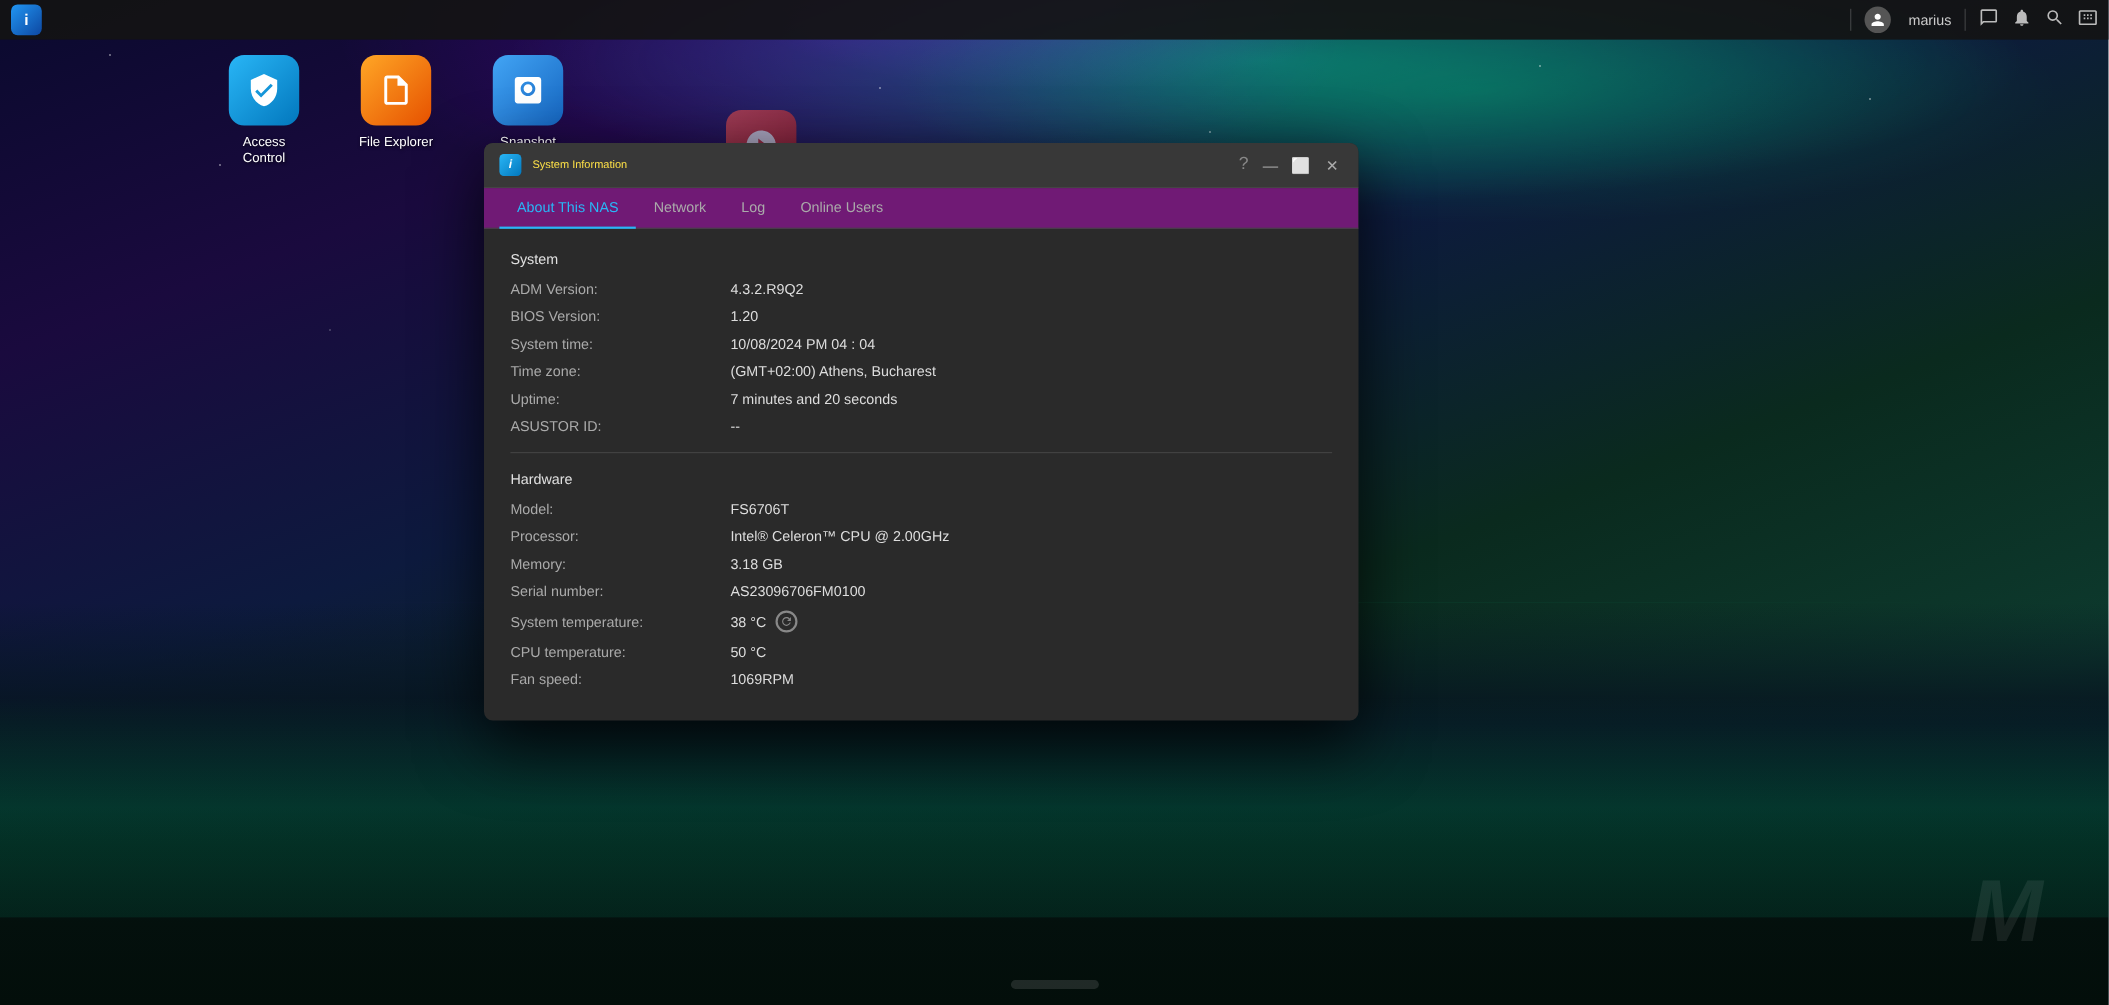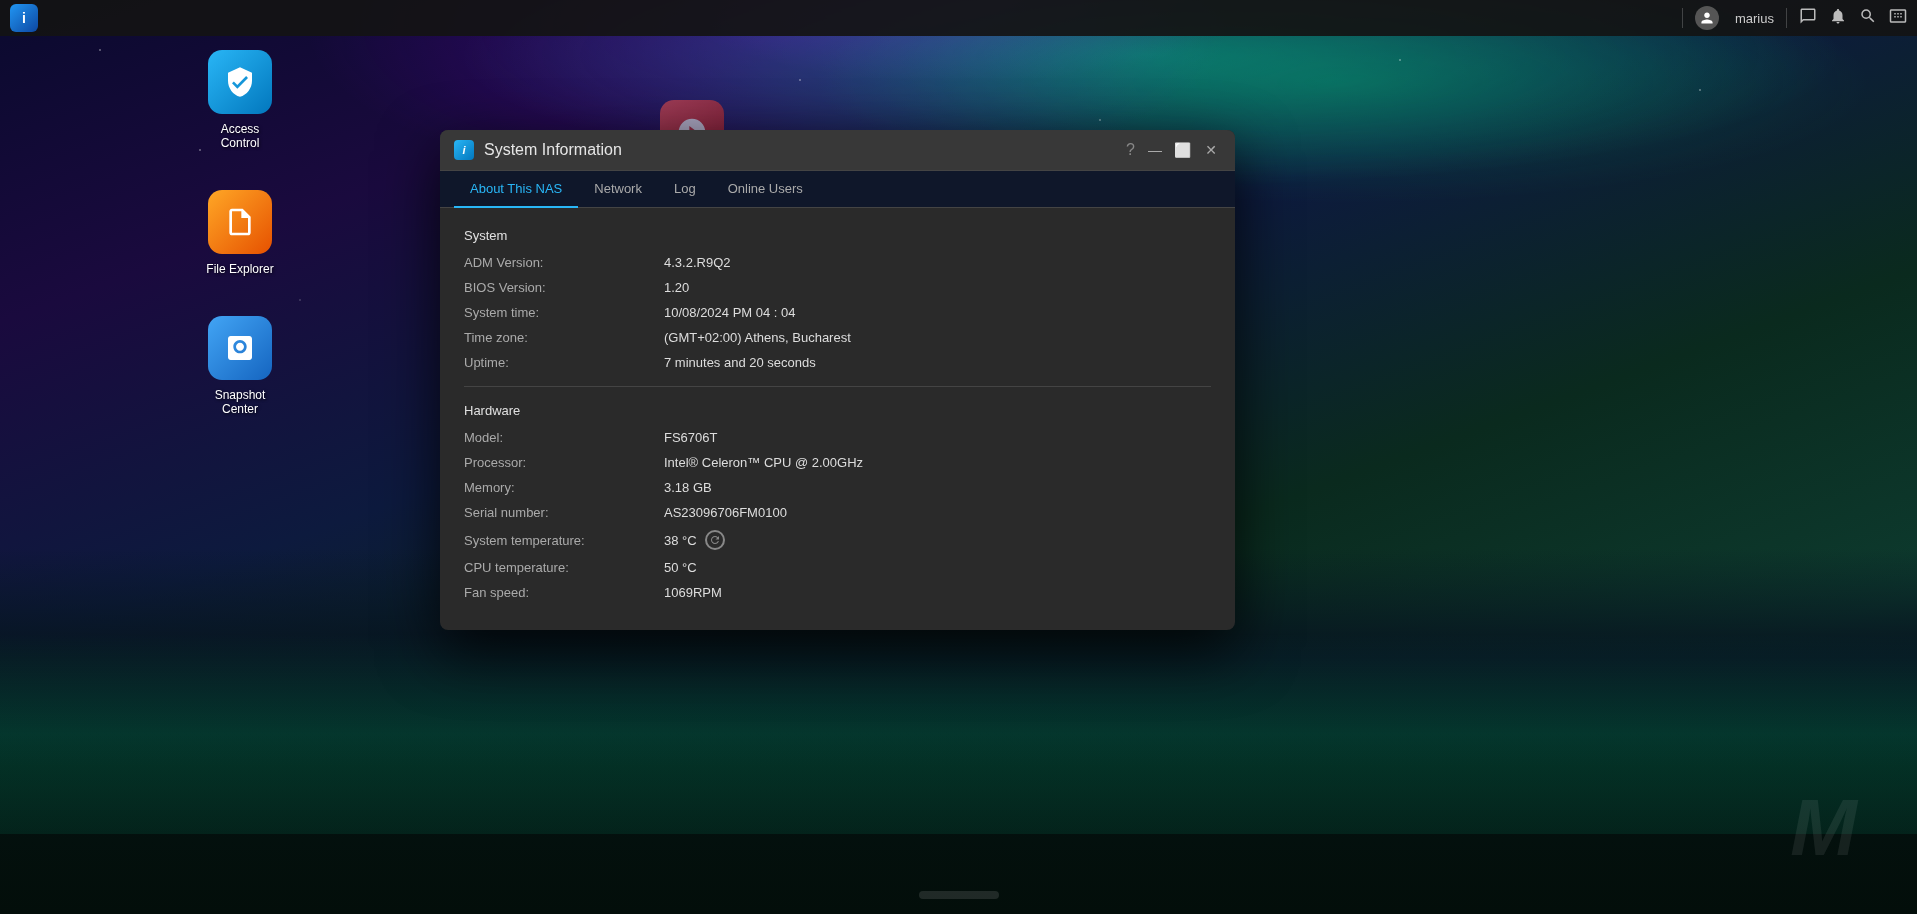--- a/index.html
+++ b/index.html
@@ -136,21 +136,21 @@
       color: white;
       font-size: 12px;
     }
 
     
     .desktop-icons {
       position: absolute;
       top: 50px;
       left: 200px;
       display: flex;
-      flex-direction: column;
+      flex-direction: row;
       gap: 40px;
     }
 
     .desktop-icon {
       display: flex;
       flex-direction: column;
       align-items: center;
       gap: 8px;
       cursor: pointer;
       width: 80px;
@@ -279,22 +279,22 @@
       display: flex;
       align-items: center;
       justify-content: center;
       color: white;
       font-size: 11px;
       font-style: italic;
       font-weight: bold;
     }
 
     .titlebar-title {
-      color: #e5e5e5;
-      font-size: 16px;
+      color: #fde047;
+      font-size: 10px;
       flex: 1;
     }
 
     .titlebar-controls {
       display: flex;
       align-items: center;
       gap: 8px;
     }
 
     .titlebar-btn {
@@ -304,21 +304,21 @@
       align-items: center;
       justify-content: center;
       color: #aaa;
       cursor: pointer;
       font-size: 14px;
       border-radius: 3px;
     }
 
     
     .window-tabs {
-      background: #0f172a;
+      background: #701a75;
       display: flex;
       border-bottom: 1px solid #444;
       padding: 0 14px;
     }
 
     .tab {
       padding: 10px 16px;
       color: #aaa;
       font-size: 13px;
       cursor: pointer;
@@ -522,20 +522,24 @@
         <span class="info-value">10/08/2024  PM 04 : 04</span>
       </div>
       <div class="info-row">
         <span class="info-label">Time zone:</span>
         <span class="info-value">(GMT+02:00) Athens, Bucharest</span>
       </div>
       <div class="info-row">
         <span class="info-label">Uptime:</span>
         <span class="info-value">7 minutes and 20 seconds</span>
       </div>
+      <div class="info-row">
+        <span class="info-label">ASUSTOR ID:</span>
+        <span class="info-value">--</span>
+      </div>
 
       <hr class="section-divider">
 
       <div class="section-title">Hardware</div>
 
       <div class="info-row">
         <span class="info-label">Model:</span>
         <span class="info-value">FS6706T</span>
       </div>
       <div class="info-row">

